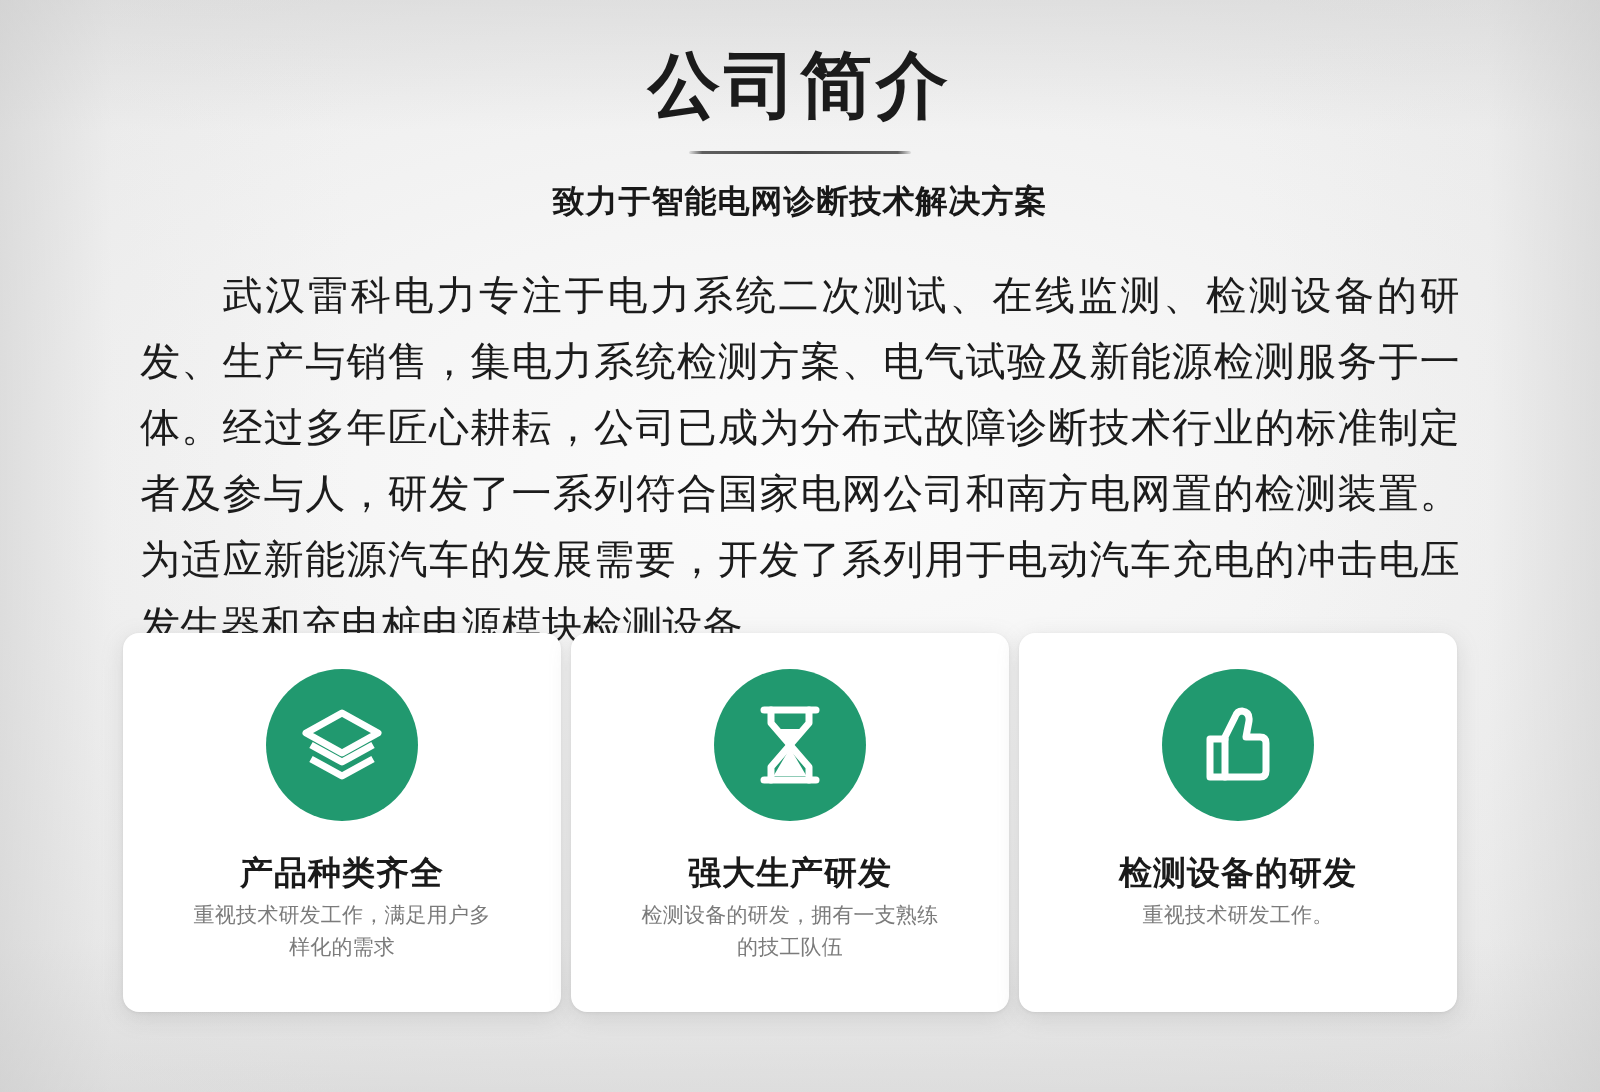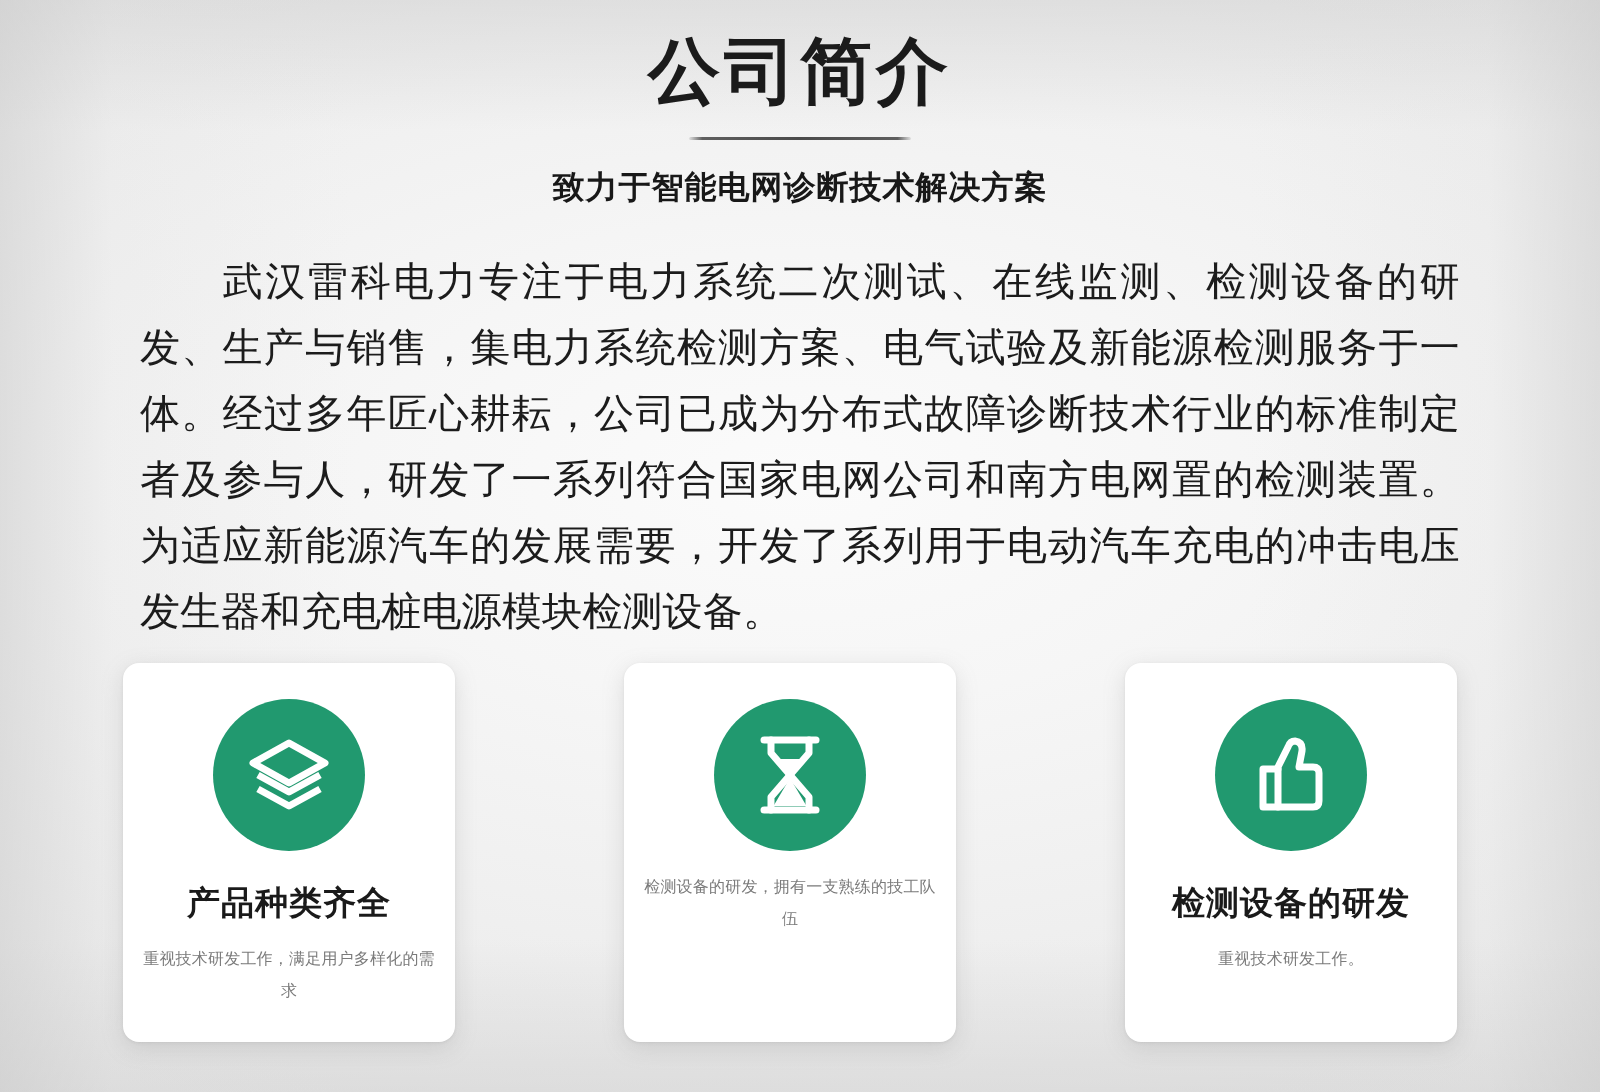--- a/index.html
+++ b/index.html
@@ -56,21 +56,21 @@
   #content {
     position: relative;
     z-index: 2;
     width: 1600px;
     height: 1092px;
   }
 
   
   .header {
     text-align: center;
-    margin-top: 30px;
+    padding-top: 44px;
   }
 
   .page-title {
     font-size: 72px;
     font-weight: 700;
     letter-spacing: 4px;
     color: #1b1b1b;
     line-height: 1.15;
   }
 
@@ -112,21 +112,21 @@
   .cards {
     position: absolute;
     left: 123px;
     top: 633px;
     width: 1334px;
     display: flex;
     justify-content: space-between;
   }
 
   .card {
-    width: 332px;
+    width: 438px;
     height: 379px;
     background: #ffffff;
     border-radius: 16px;
     box-shadow: 0 6px 22px rgba(130,130,130,0.22),
                 0 1px 3px rgba(120,120,120,0.14);
     display: flex;
     flex-direction: column;
     align-items: center;
     padding-top: 36px;
   }
@@ -146,24 +146,24 @@
   .card-title {
     margin-top: 32px;
     font-size: 33px;
     font-weight: 700;
     color: #1a1a1a;
     letter-spacing: 1px;
     line-height: 1.2;
   }
 
   .card-desc {
-    margin-top: 20px;
+    margin-top: 6px;
     width: 300px;
     text-align: center;
-    font-size: 16px;
+    font-size: 21px;
     line-height: 32px;
     color: #7b7b7b;
     letter-spacing: 0.2px;
   }
 </style>
 </head>
 <body>
 
 <div id="page">
   <div id="content">
@@ -200,20 +200,21 @@
             <g fill="none" stroke="#ffffff" stroke-width="7" stroke-linecap="round" stroke-linejoin="round">
               <line x1="20" y1="11" x2="72" y2="11"></line>
               <line x1="20" y1="81" x2="72" y2="81"></line>
               <path d="M27 11 L27 24 L46 46 L65 24 L65 11"></path>
               <path d="M27 81 L27 68 L46 46 L65 68 L65 81"></path>
             </g>
             <path d="M29.5 30 L62.5 30 L46 49 Z" fill="#ffffff"></path>
             <path d="M29.5 77 L62.5 77 L46 49 Z" fill="#ffffff"></path>
           </svg>
         </div>
+        <div class="card-title">强大生产研发</div>
         <div class="card-desc">检测设备的研发，拥有一支熟练的技工队伍</div>
       </div>
 
       <div class="card">
         <div class="card-icon">
           <svg width="92" height="92" viewBox="0 0 92 92" aria-hidden="true">
             <g fill="none" stroke="#ffffff" stroke-width="7" stroke-linejoin="round" stroke-linecap="round">
               <path d="M33 38 L33 78 L68 78 Q74 78 74 72 L74 44 Q74 38 68 38 L54 38
                        L57 22 Q58 13 50 12 Q45 12 43 18 L33 38 Z"></path>
               <path d="M33 40 L18 40 L18 78 L33 78"></path>

